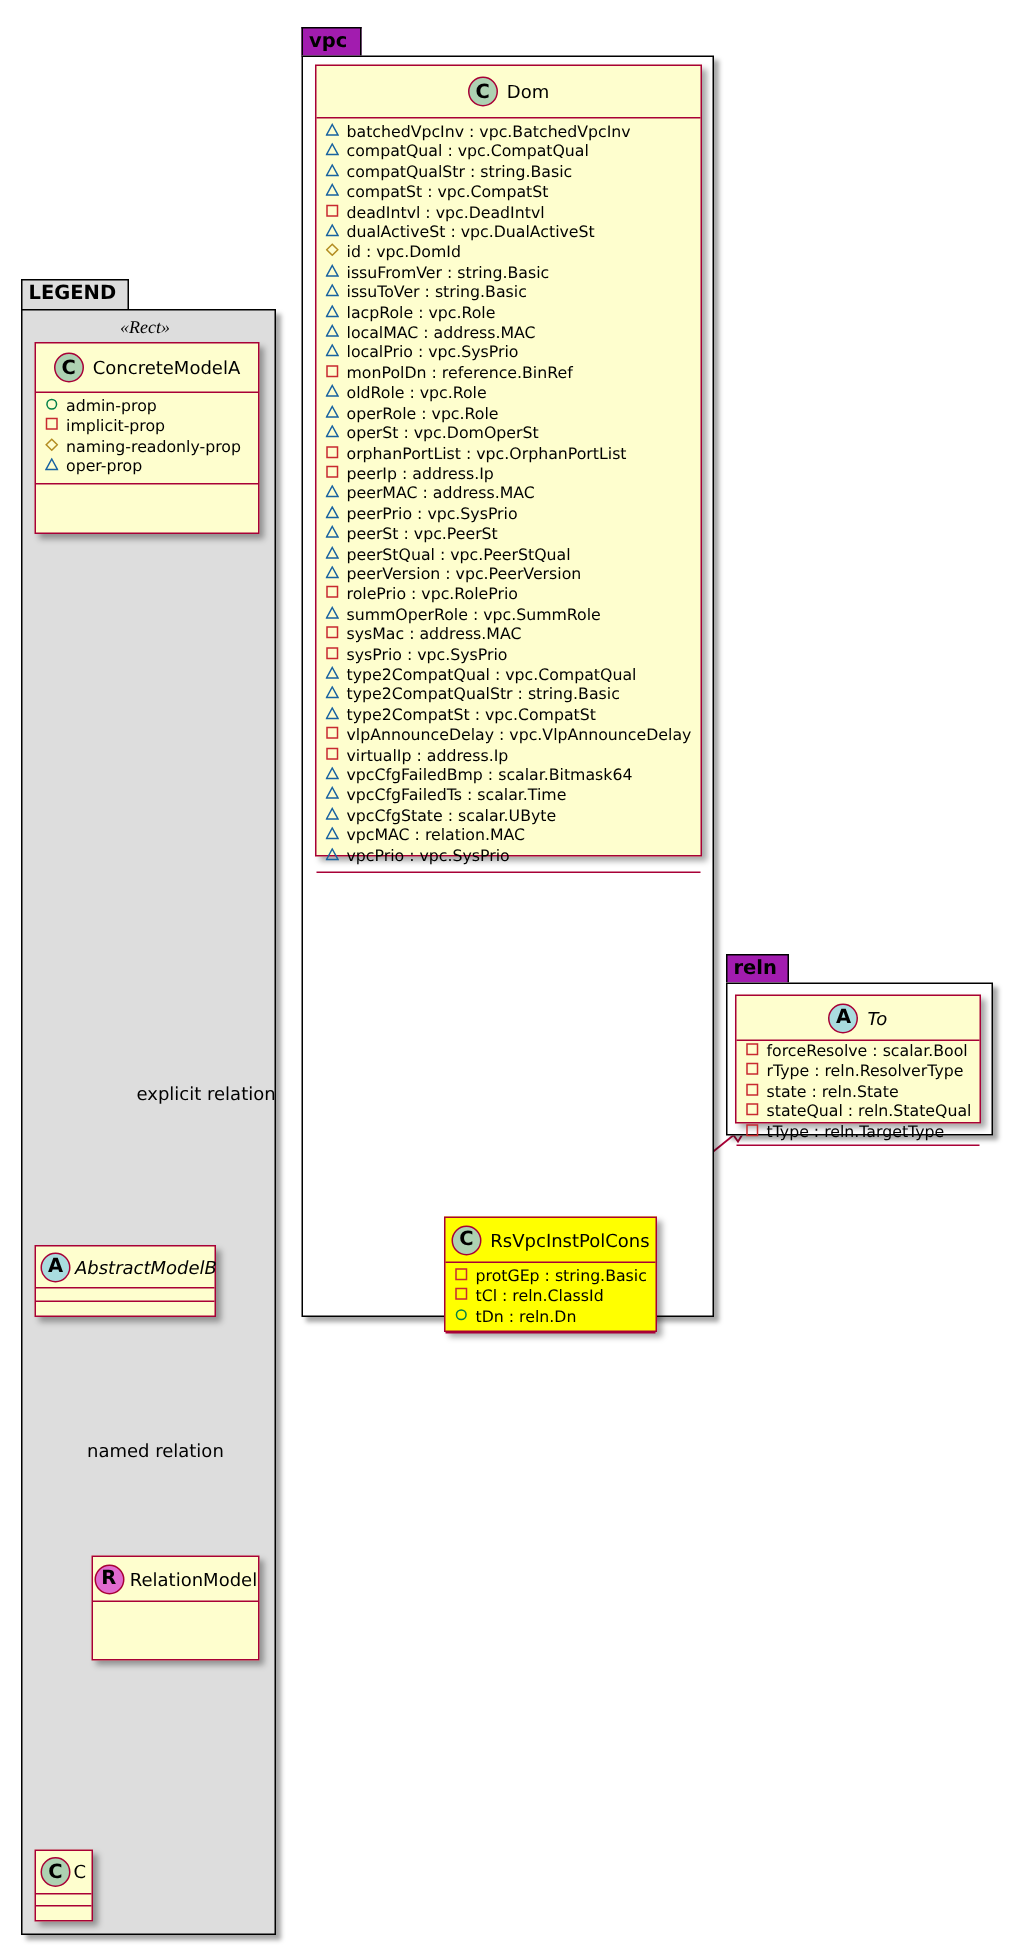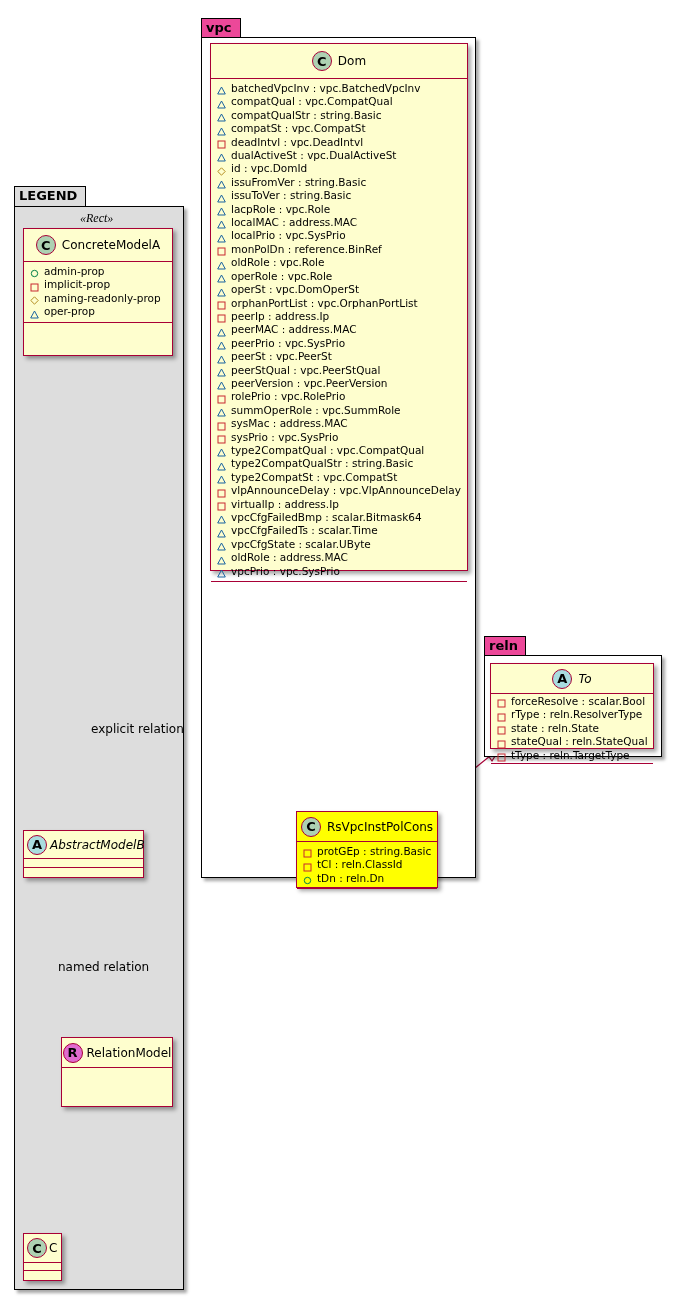--- a/index.html
+++ b/index.html
@@ -1,39 +1,39 @@
 <!DOCTYPE html>
 <html><head>
 <meta charset="utf-8">
 <style>
   html, body { margin:0; padding:0; background:#ffffff; }
   body { width:682px; height:1300px; position:relative; overflow:hidden;
          font-family:"DejaVu Sans", sans-serif; color:#000; }
   svg.wires { position:absolute; left:0; top:0; width:682px; height:1300px; pointer-events:none; }
 
   
-  .pkg-tab { position:absolute; background:#ec4899; border:1.5px solid #000; border-bottom:none;
+  .pkg-tab { position:absolute; background:#a21caf; border:1.5px solid #000; border-bottom:none;
              font-weight:bold; font-size:13px; line-height:18px; padding:0 10px 0 4px; box-sizing:border-box; }
   .pkg-body { position:absolute; border:1.5px solid #000; box-sizing:border-box; box-shadow:3px 3px 3px rgba(0,0,0,0.35); }
 
   
   .cls { position:absolute; background:#fefece; border:1.5px solid #a80036; box-sizing:border-box;
          box-shadow:3px 3px 4px rgba(0,0,0,0.35); }
   .cls.hl { background:#ffff00; }
   .cls-head { display:flex; align-items:center; justify-content:center; gap:6px;
               border-bottom:1.5px solid #a80036; box-sizing:border-box; }
   .cls-name { font-size:12px; }
   .cls-name.italic { font-style:italic; }
   .circ { width:20px; height:20px; border-radius:50%; border:1px solid #a80036; box-sizing:border-box;
           display:flex; align-items:center; justify-content:center; font-weight:bold; font-size:13px; flex:none; }
   .circ.c { background:#add1b2; }
   .circ.a { background:#a9dcdf; }
   .circ.r { background:#e06bcf; }
   .attrs { padding:3px 6px 3px 6px; border-bottom:1.5px solid #a80036; }
-  .attr { display:flex; align-items:flex-end; font-size:10.5px; line-height:13.4px; white-space:nowrap; }
+  .attr { display:flex; align-items:flex-start; font-size:10.5px; line-height:13.4px; white-space:nowrap; }
   .vis { width:9px; height:9px; margin-right:5px; flex:none; display:inline-flex; align-items:center; justify-content:center; }
   .ops { height:8px; }
 
   .label { position:absolute; font-size:12px; white-space:nowrap; }
   .stereo { position:absolute; font-style:italic; font-size:12px; }
 </style>
 </head>
 <body>
 
 <svg class="wires" viewBox="0 0 682 1300">
@@ -354,21 +354,21 @@
           </svg>
         </span>
         <span>vpcCfgState : scalar.UByte</span>
       </div>
       <div class="attr">
         <span class="vis">
           <svg width="9" height="9" viewBox="0 0 9 9">
             <polygon points="4.5,1 8.3,8 0.7,8" fill="none" stroke="#1963a0" stroke-width="1"></polygon>
           </svg>
         </span>
-        <span>oldRole : address.MAC</span>
+        <span>vpcMAC : relation.MAC</span>
       </div>
       <div class="attr">
         <span class="vis">
           <svg width="9" height="9" viewBox="0 0 9 9">
             <polygon points="4.5,1 8.3,8 0.7,8" fill="none" stroke="#1963a0" stroke-width="1"></polygon>
           </svg>
         </span>
         <span>vpcPrio : vpc.SysPrio</span>
       </div>
     </div>

